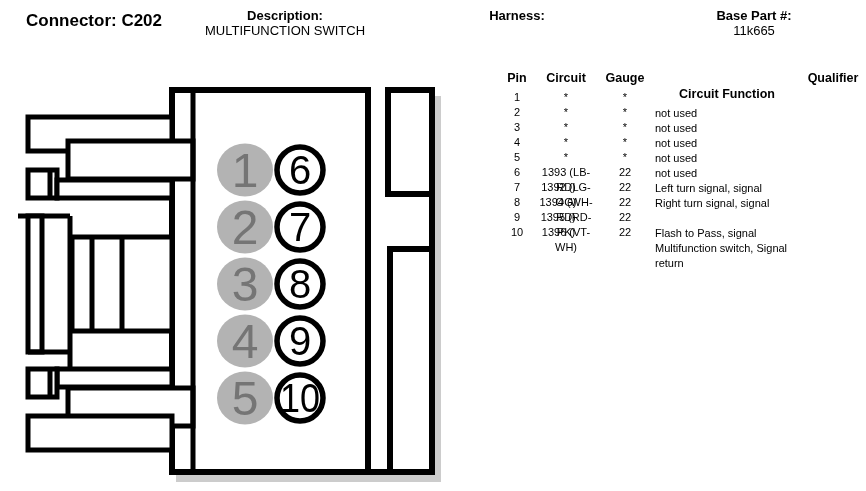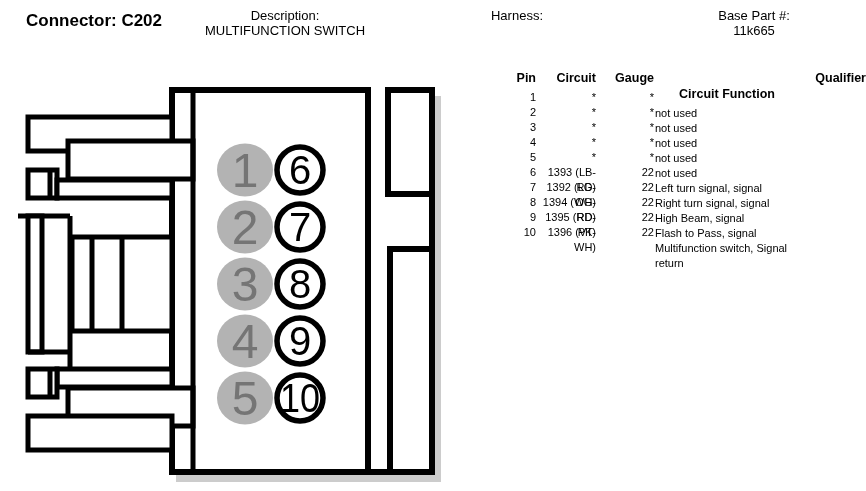--- a/index.html
+++ b/index.html
@@ -4,29 +4,29 @@
 <style>
   html,body{margin:0;padding:0;}
   body{
     width:866px;height:491px;position:relative;background:#fff;
     font-family:"Liberation Sans","DejaVu Sans",sans-serif;color:#000;overflow:hidden;
   }
   .connector-title{
     position:absolute;left:26px;top:11px;font-size:17px;font-weight:bold;white-space:nowrap;
   }
   .hblock{position:absolute;top:8px;text-align:center;font-size:13px;line-height:15px;}
-  .hblock .lbl{font-weight:normal;}
+  .hblock .lbl{font-weight:bold;}
   .hblock-desc{left:160px;width:250px;}
   .hblock-harness{left:447px;width:140px;}
   .hblock-base{left:674px;width:160px;}
 
   .pin-table{position:absolute;left:498px;top:71px;width:368px;font-size:11px;}
   .trow{display:grid;grid-template-columns:38px 60px 58px 146px 66px;height:15px;line-height:15px;}
   .trow.thead{font-size:12.5px;font-weight:bold;height:19px;line-height:14px;}
-  .c-pin,.c-circuit,.c-gauge,.c-qual{text-align:right;}
+  .c-pin,.c-circuit,.c-gauge,.c-qual{text-align:center;}
   .c-func{text-align:left;padding-left:1px;margin-top:16px;}
   .thead .c-func{text-align:center;padding-left:0;}
 
   .drawing{position:absolute;left:0;top:0;width:460px;height:491px;}
   svg text{font-family:"Liberation Sans","DejaVu Sans",sans-serif;}
 </style>
 </head>
 <body>
 
 <div class="connector-title">Connector: C202</div>
@@ -172,21 +172,20 @@
     <div class="c-pin">7</div>
     <div class="c-circuit">1392 (LG-OG)</div>
     <div class="c-gauge">22</div>
     <div class="c-func">Right turn signal, signal</div>
     <div class="c-qual"></div>
   </div>
   <div class="trow">
     <div class="c-pin">8</div>
     <div class="c-circuit">1394 (WH-RD)</div>
     <div class="c-gauge">22</div>
-    <div class="c-func">High Beam, signal</div>
     <div class="c-qual"></div>
   </div>
   <div class="trow">
     <div class="c-pin">9</div>
     <div class="c-circuit">1395 (RD-PK)</div>
     <div class="c-gauge">22</div>
     <div class="c-func">Flash to Pass, signal</div>
     <div class="c-qual"></div>
   </div>
   <div class="trow">

